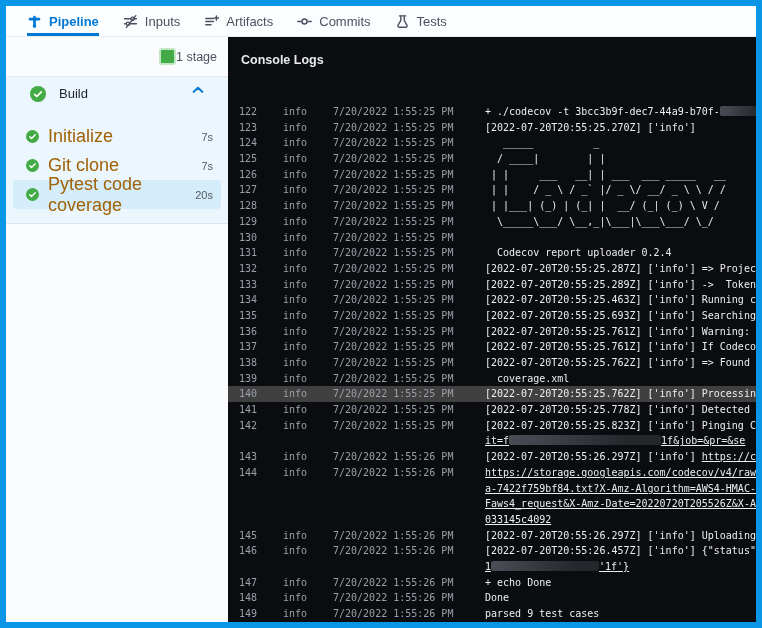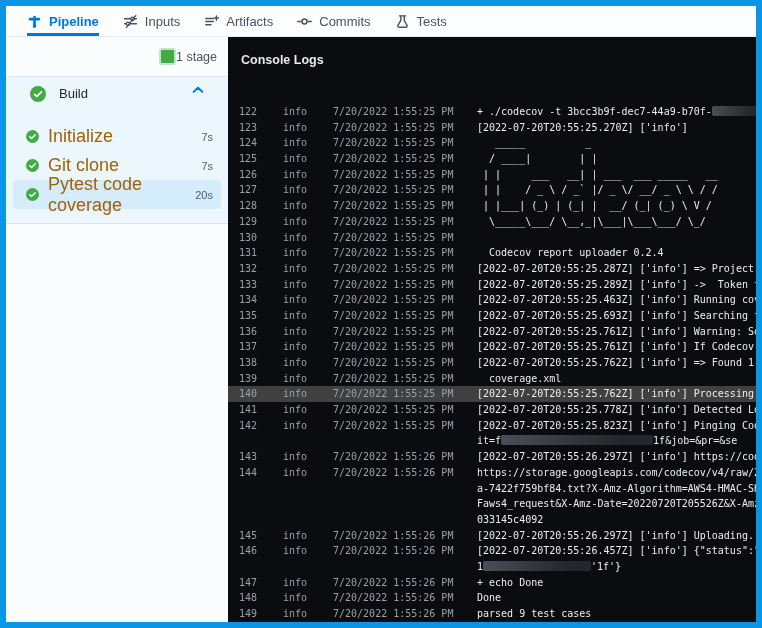--- a/index.html
+++ b/index.html
@@ -40,22 +40,22 @@
   
   .console{flex:1;min-width:0;background:#0b0c0f;display:flex;flex-direction:column;color:#eceef1}
   .console-head{height:47px;flex:none;padding:16px 0 0 13px;font-size:12.5px;font-weight:700;color:#e8eaed}
   .log{flex:1;overflow:hidden;padding-top:4px;
        font-family:"DejaVu Sans Mono","Liberation Mono",monospace;font-size:10px}
   .row{display:flex;height:15.7px;line-height:15.7px;white-space:pre}
   .row.hl{background:#404040}
   .c-num{width:22px;flex:none;text-align:center;margin-left:9px;color:#9aa0a8}
   .c-lv{width:30px;flex:none;margin-left:24px;color:#9aa0a8}
   .c-time{width:132px;flex:none;margin-left:20px;color:#9aa0a8}
-  .c-msg{margin-left:12px;flex:1;min-width:0;overflow:hidden;white-space:pre;color:#eceef1}
-  .lnk{cursor:pointer}
+  .c-msg{margin-left:20px;flex:1;min-width:0;overflow:hidden;white-space:pre;color:#eceef1}
+  .lnk{text-decoration:underline;cursor:pointer}
   .redact{display:inline-block;height:10px;border-radius:2px;vertical-align:-1px;
           background:linear-gradient(100deg,#4a4f57,#23262b 80%)}
 </style>
 </head>
 <body>
 
 <div class="app">
 
   <div class="nav">
       <div class="tab active">

